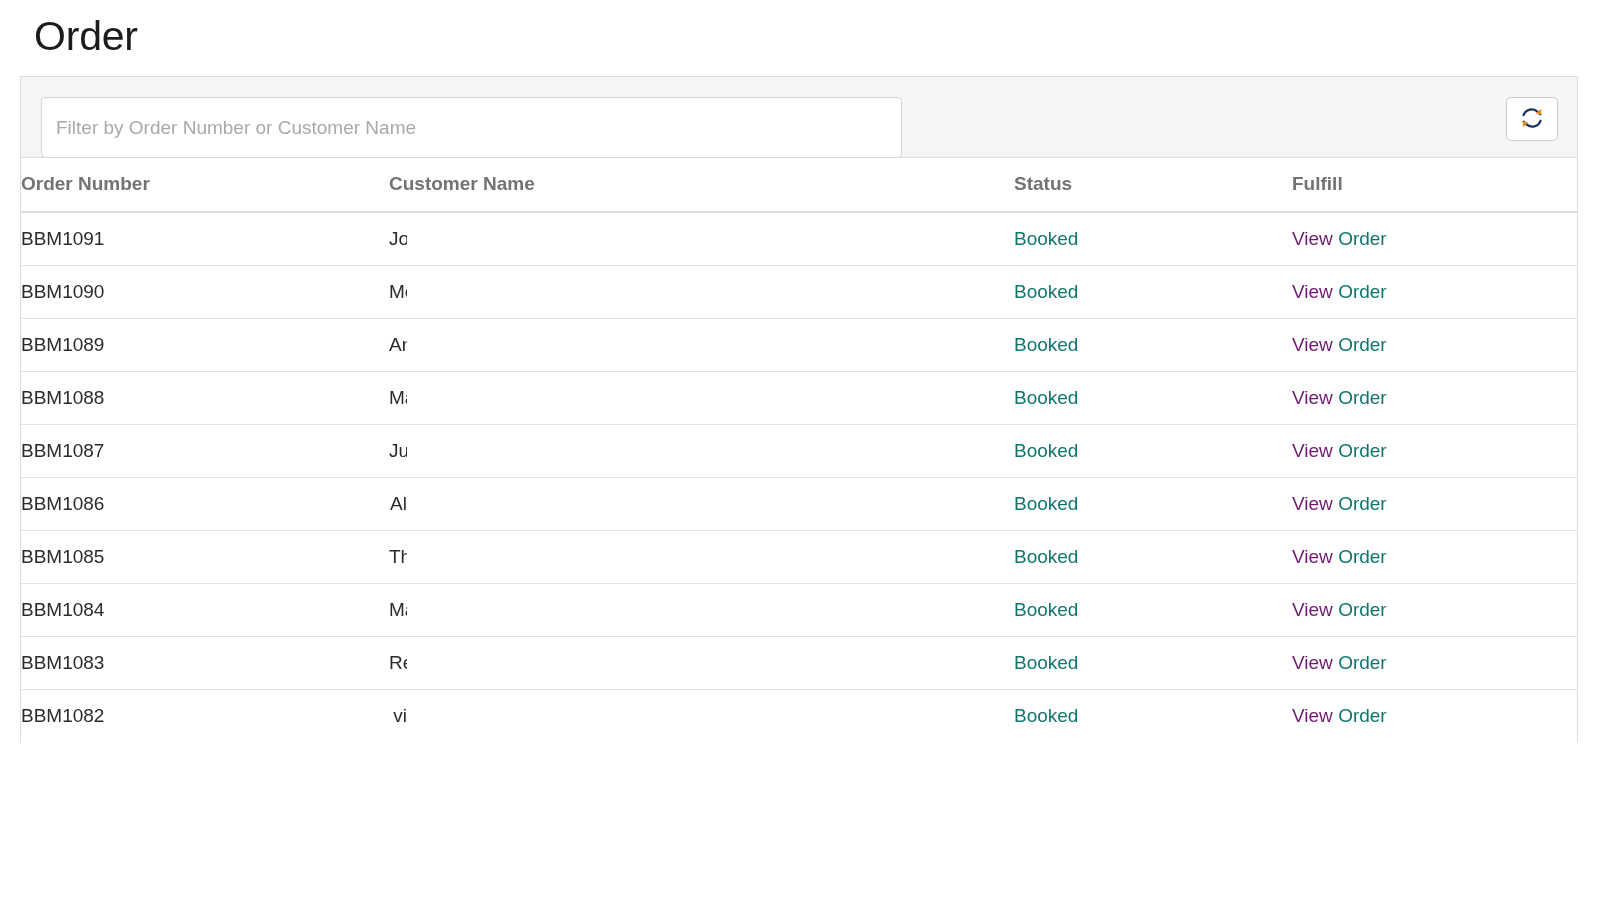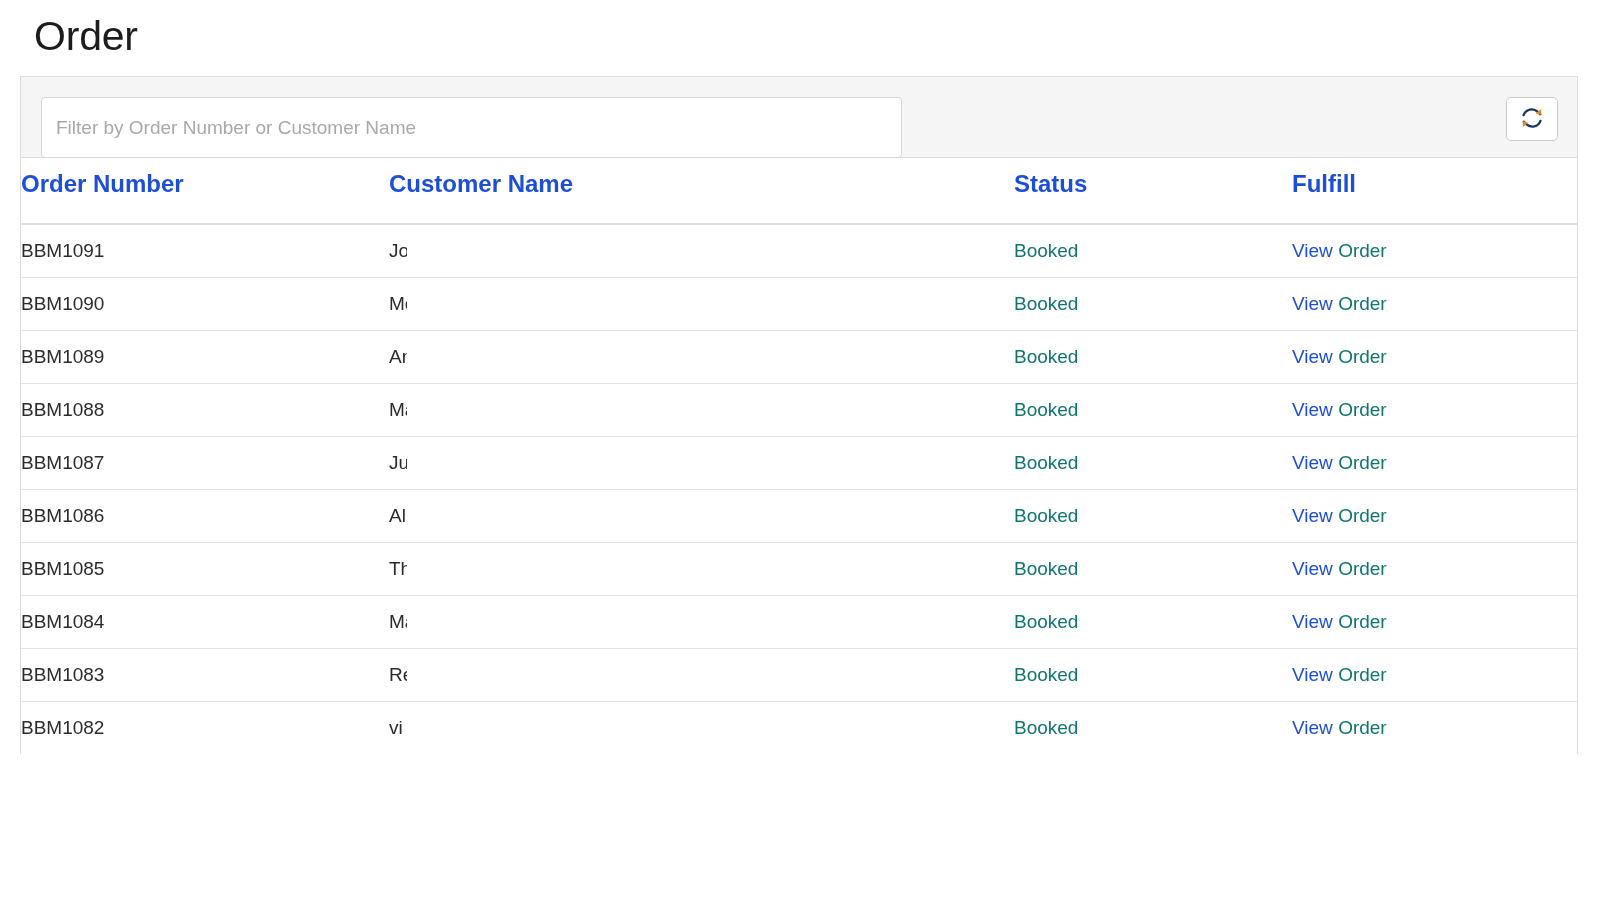--- a/index.html
+++ b/index.html
@@ -97,62 +97,62 @@
     font-size: 19px;
   }
   .orders-table col.c-order  { width: 368px; }
   .orders-table col.c-cust   { width: 625px; }
   .orders-table col.c-status { width: 278px; }
   .orders-table col.c-fulfill{ width: 285px; }
 
   .orders-table th {
     text-align: left;
     font-weight: 700;
-    color: #1d4ed8;
-    padding: 14px 0 27px 0;
+    color: #737373;
+    padding: 14px 0 15px 0;
     border-bottom: 2px solid #dddddd;
     vertical-align: middle;
-    font-size: 24px;
+    font-size: 19px;
     line-height: 24px;
     white-space: nowrap;
     overflow: hidden;
   }
   .orders-table td {
     padding: 0;
     height: 53px;
     border-top: 1px solid #e3e3e3;
     color: #2b2b2b;
     vertical-align: middle;
     font-size: 19px;
     line-height: 24px;
     white-space: nowrap;
     overflow: hidden;
   }
   .orders-table tbody tr:first-child td { border-top: none; }
 
   .cell-pad-order   { padding-left: 10px; }
-  .cell-pad-cust    { padding-left: 5px; }
+  .cell-pad-cust    { padding-left: 5px; text-align: right; }
   .cell-pad-status  { padding-left: 7px; }
   .cell-pad-fulfill { padding-left: 9px; }
 
   .col-customer-cell {
     overflow: hidden;
     text-overflow: clip;
     
     width: 18px;
     display: block;
   }
 
   .link {
     color: #0f766e;
     text-decoration: none;
     cursor: pointer;
   }
 
-  .static-text { color: #1d4ed8; }
+  .static-text { color: #701a75; }
 </style>
 </head>
 <body>
 
 <div id="page">
 
   <h1 class="page-title">Order</h1>
 
   <div class="panel">
 

